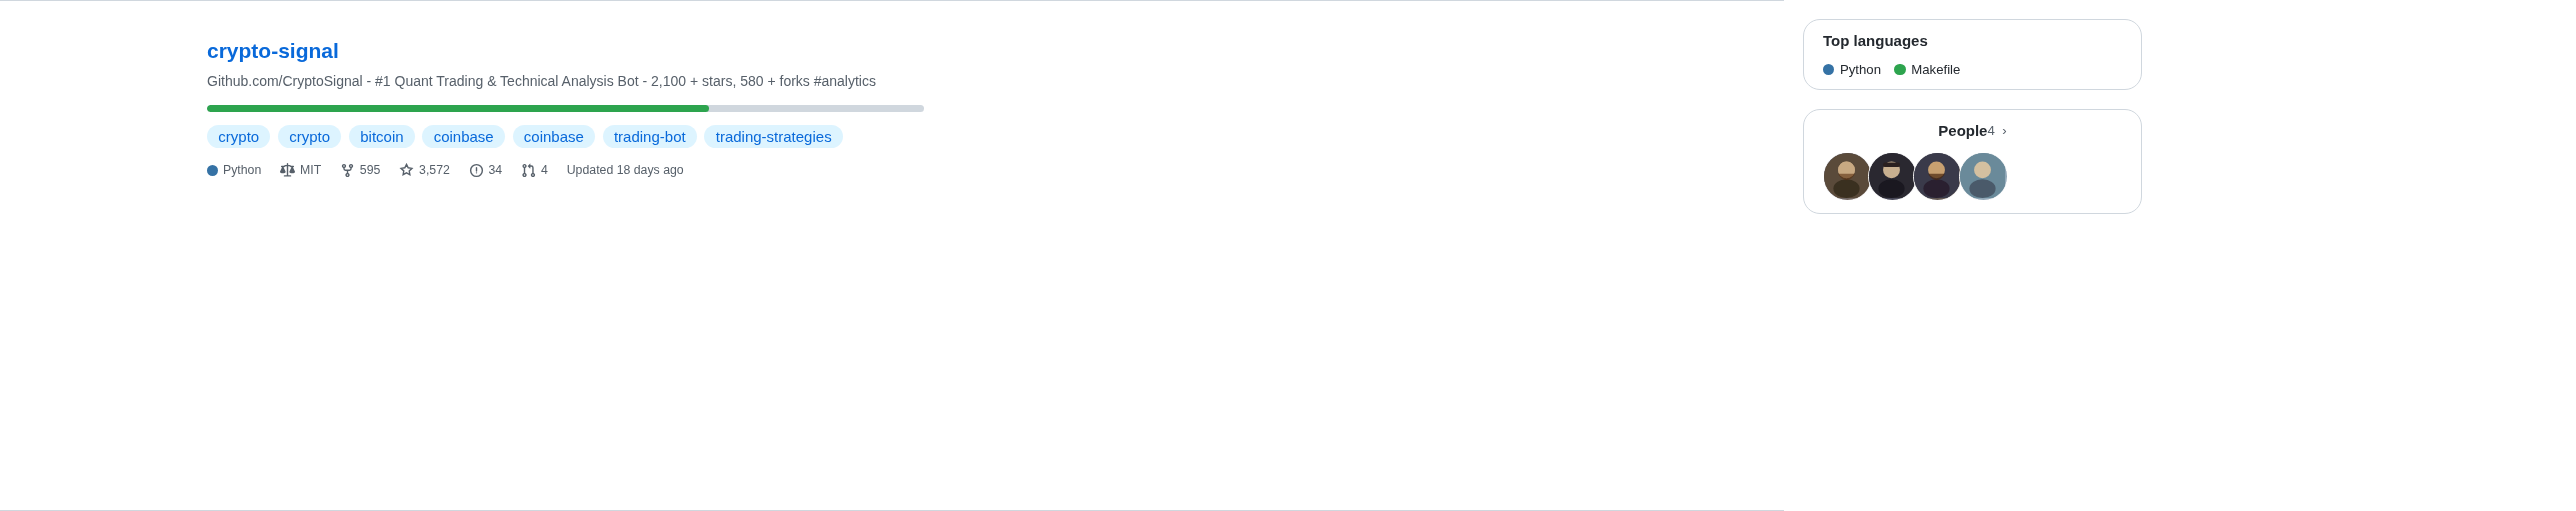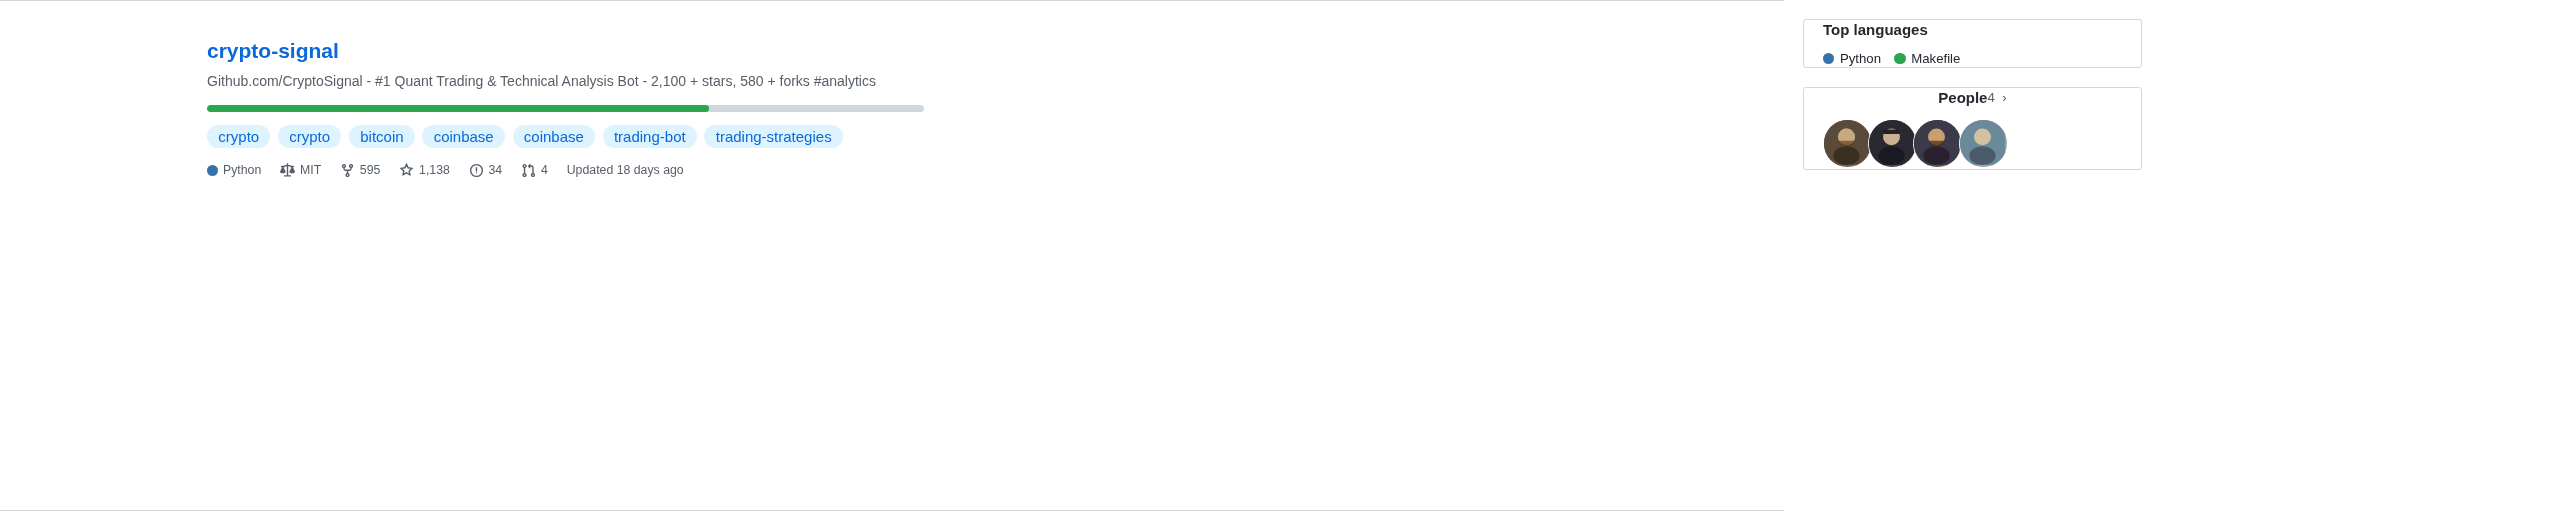--- a/index.html
+++ b/index.html
@@ -97,22 +97,22 @@
       width: 11.3px;
       height: 11.3px;
       border-radius: 50%;
       display: inline-block;
     }
     .lang-dot-python { background: #3572A5; }
 
     
     .card {
       border: 0.9px solid #d0d7de;
-      border-radius: 3px;
-      padding: 1px 19px;
+      border-radius: 17px;
+      padding: 12px 19px;
       background: #fff;
       min-width: 302px;
     }
     .card-title {
       font-size: 15px;
       font-weight: 600;
       color: #24292f;
       margin-bottom: 13.2px;
     }
     .lang-row {
@@ -216,21 +216,21 @@
         <svg class="icon-svg" width="15" height="15" viewBox="0 0 16 16" fill="#57606a">
           <path d="M5 5.372v.878c0 .414.336.75.75.75h4.5a.75.75 0 0 0 .75-.75v-.878a2.25 2.25 0 1 1 1.5 0v.878a2.25 2.25 0 0 1-2.25 2.25h-1.5v2.128a2.251 2.251 0 1 1-1.5 0V8.5h-1.5A2.25 2.25 0 0 1 3.5 6.25v-.878a2.25 2.25 0 1 1 1.5 0ZM5 3.25a.75.75 0 1 0-1.5 0 .75.75 0 0 0 1.5 0zm6.75.75a.75.75 0 1 0 0-1.5.75.75 0 0 0 0 1.5zm-3 8.75a.75.75 0 1 0-1.5 0 .75.75 0 0 0 1.5 0z"></path>
         </svg>
         <span>595</span>
       </div>
       <div class="meta-item">
 
         <svg class="icon-svg" width="15" height="15" viewBox="0 0 16 16" fill="none" stroke="#57606a" stroke-width="1.5">
           <path d="M8 1.5l1.796 3.64 4.014.584-2.905 2.83.686 3.997L8 10.517l-3.591 1.887.686-3.998L2.19 5.724l4.014-.583L8 1.5z"></path>
         </svg>
-        <span>1,138</span>
+        <span>3,572</span>
       </div>
       <div class="meta-item">
 
         <svg class="icon-svg" width="15" height="15" viewBox="0 0 16 16" fill="none" stroke="#57606a" stroke-width="1.5">
           <circle cx="8" cy="8" r="6.25"></circle>
           <line x1="8" y1="5" x2="8" y2="8.5" stroke-linecap="round"></line>
           <circle cx="8" cy="10.5" r="0.75" fill="#57606a" stroke="none"></circle>
         </svg>
         <span>34</span>
       </div>

